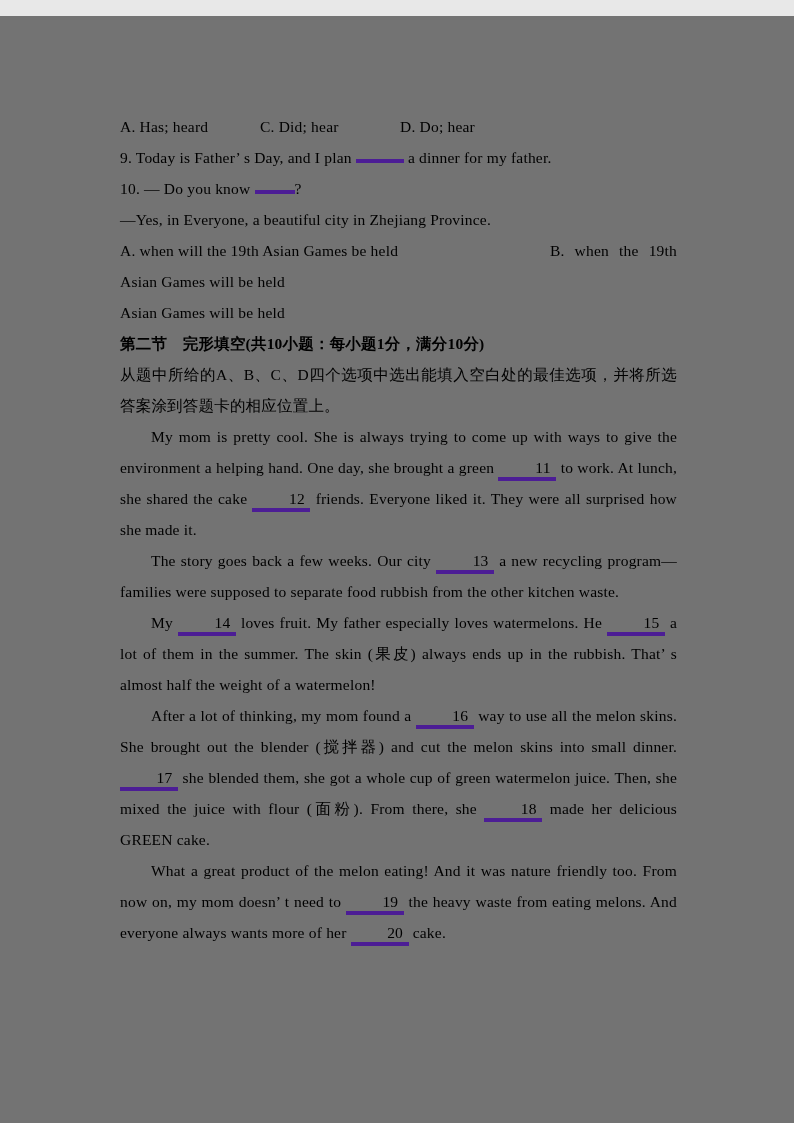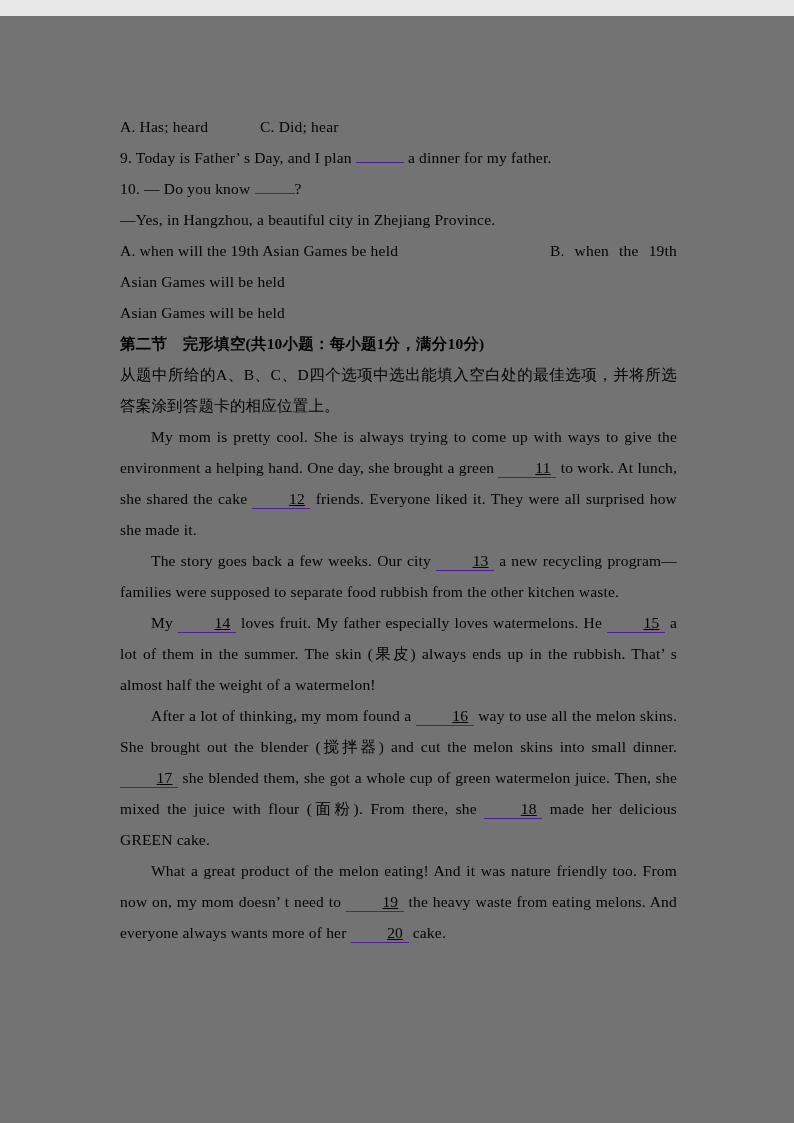--- a/index.html
+++ b/index.html
@@ -33,53 +33,53 @@
   }
   .split .right { word-spacing: 6px; }
   .heading { font-weight: bold; }
   .instr { text-align: justify; }
   .para {
     text-align: justify;
     text-indent: 31px;
   }
   .blank {
     display: inline-block;
-    border-bottom: 1px solid #4c1d95;
+    border-bottom: 4px solid #4c1d95;
     text-align: center;
     line-height: 19px;
-    text-decoration: underline;
   }
   .blank.num { min-width: 58px; }
   .blank.w48 { min-width: 48px; }
   .blank.w40 { min-width: 40px; }
 </style>
 </head>
 <body>
 
 <div class="page">
   <div class="content">
 
     <div class="row4">
       <span>A. Has; heard</span>
       <span>C. Did; hear</span>
+      <span>D. Do; hear</span>
     </div>
 
     <div>
       <span>9. Today is Father’ s Day, and I plan</span>
       <span class="blank w48"></span>
       <span>a dinner for my father.</span>
     </div>
 
 
     <div>
       <span>10. — Do you know</span>
       <span class="blank w40"></span><span>?</span>
     </div>
 
-    <div>—Yes, in Hangzhou, a beautiful city in Zhejiang Province.</div>
+    <div>—Yes, in Everyone, a beautiful city in Zhejiang Province.</div>
 
     <div class="split">
       <span>A. when will the 19th Asian Games be held</span>
       <span class="right">B. when the 19th</span>
     </div>
     <div>Asian Games will be held</div>
 
     <div>Asian Games will be held</div>
 
     <div class="heading">第二节　完形填空(共10小题：每小题1分，满分10分)</div>

